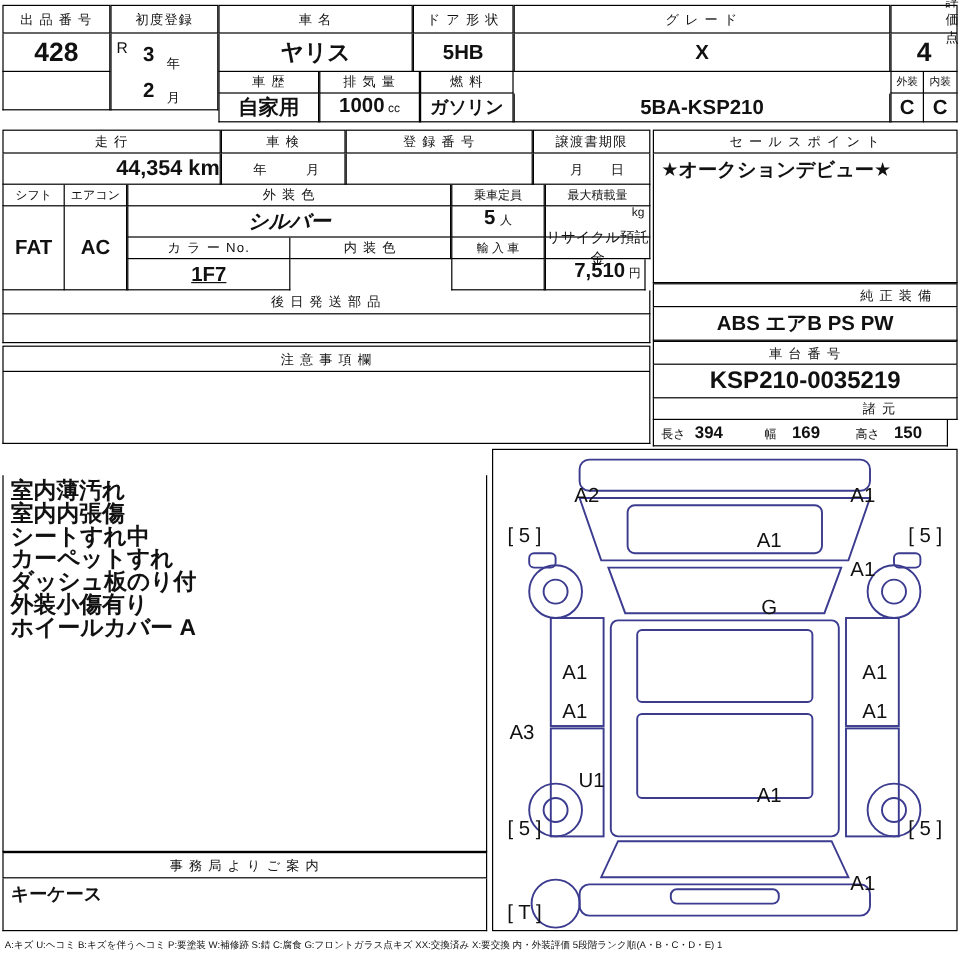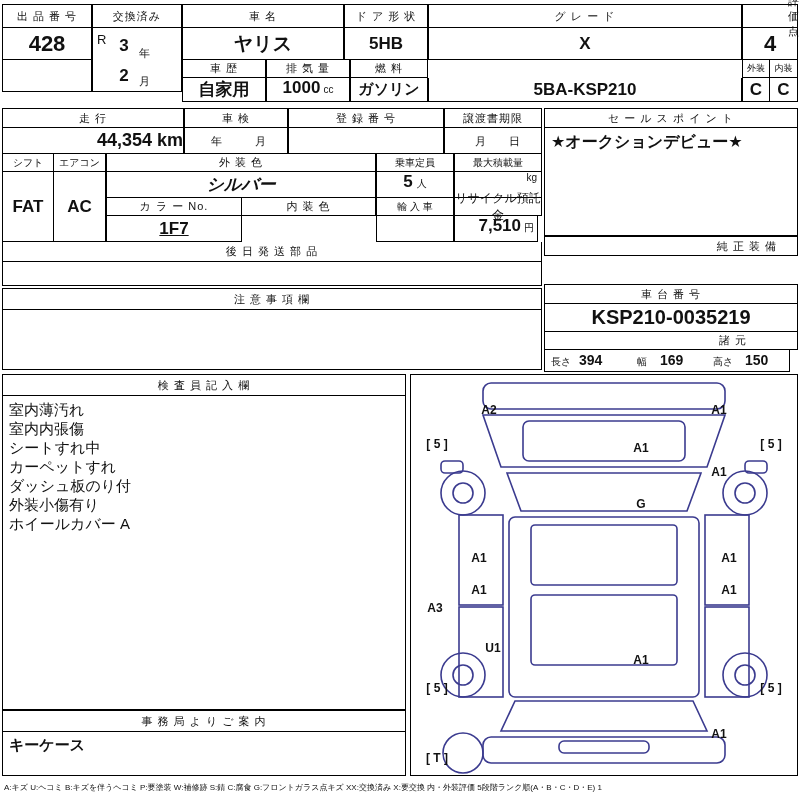--- a/index.html
+++ b/index.html
@@ -12,41 +12,41 @@
   }
   .sheet{position:relative;width:800px;height:800px;box-sizing:border-box;}
   .box{position:absolute;box-sizing:border-box;border:1px solid #000;}
   .lbl{font-size:11px;display:flex;align-items:center;justify-content:center;text-align:center;letter-spacing:1px;}
   .val{display:flex;align-items:center;justify-content:center;text-align:center;}
   .big{font-size:22px;font-weight:bold;}
   .med{font-size:17px;font-weight:bold;}
   .sm{font-size:13px;font-weight:bold;}
   .right{justify-content:flex-end;padding-right:0;}
   .cell{position:absolute;box-sizing:border-box;}
-  .notes div{line-height:19px;font-size:15px;font-weight:normal;white-space:nowrap;}
+  .notes div{line-height:19px;font-size:19px;font-weight:bold;white-space:nowrap;}
   .footer{font-size:8px;letter-spacing:0;}
   svg{display:block;}
   .unit{font-size:10px;font-weight:normal;}
-  .diagcode{font-size:12px;font-weight:bold;text-align:center;}
+  .diagcode{font-size:17px;font-weight:normal;text-align:center;}
 </style>
 </head>
 <body>
 
 <div class="sheet">
 
   <div class="box cell" style="left:2px;top:4px;width:90px;height:24px;">
     <div class="lbl" style="height:100%;">出 品 番 号</div>
   </div>
   <div class="box cell" style="left:2px;top:28px;width:90px;height:32px;border-top:none;">
     <div class="val big" style="height:100%;">428</div>
   </div>
   <div class="box cell" style="left:2px;top:60px;width:90px;height:32px;border-top:none;"></div>
 
   <div class="box cell" style="left:92px;top:4px;width:90px;height:24px;">
-    <div class="lbl" style="height:100%;">交換済み</div>
+    <div class="lbl" style="height:100%;">初度登録</div>
   </div>
   <div class="box cell" style="left:92px;top:28px;width:90px;height:64px;border-top:none;">
     <div class="cell" style="left:4px;top:4px;width:16px;height:20px;font-size:13px;">R</div>
     <div class="cell val med" style="left:16px;top:4px;width:30px;height:28px;">3</div>
     <div class="cell" style="left:46px;top:18px;width:20px;height:16px;font-size:11px;">年</div>
     <div class="cell val med" style="left:16px;top:34px;width:30px;height:28px;">2</div>
     <div class="cell" style="left:46px;top:46px;width:20px;height:16px;font-size:11px;">月</div>
   </div>
 
   <div class="box cell" style="left:182px;top:4px;width:162px;height:24px;">
@@ -223,20 +223,23 @@
     </div>
   </div>
 
   <div class="box cell" style="left:2px;top:242px;width:540px;height:20px;border-top:none;">
     <div class="lbl" style="height:100%;">後 日 発 送 部 品</div>
   </div>
   <div class="box cell" style="left:2px;top:262px;width:540px;height:24px;border-top:none;"></div>
 
   <div class="box cell" style="left:544px;top:236px;width:254px;height:20px;">
     <div class="lbl" style="height:100%;justify-content:flex-end;padding-right:20px;">純 正 装 備</div>
+  </div>
+  <div class="box cell" style="left:544px;top:256px;width:254px;height:28px;border-top:none;">
+    <div class="val med" style="height:100%;">ABS エアB PS PW</div>
   </div>
 
   <div class="box cell" style="left:2px;top:288px;width:540px;height:22px;">
     <div class="lbl" style="height:100%;">注 意 事 項 欄</div>
   </div>
   <div class="box cell" style="left:2px;top:310px;width:540px;height:60px;border-top:none;"></div>
 
   <div class="box cell" style="left:544px;top:284px;width:254px;height:20px;">
     <div class="lbl" style="height:100%;">車 台 番 号</div>
   </div>
@@ -248,23 +251,20 @@
   </div>
   <div class="box cell" style="left:544px;top:350px;width:246px;height:22px;border-top:none;">
     <div class="cell" style="left:6px;top:5px;font-size:10px;">長さ</div>
     <div class="cell" style="left:34px;top:2px;font-size:14px;font-weight:bold;">394</div>
     <div class="cell" style="left:92px;top:5px;font-size:10px;">幅</div>
     <div class="cell" style="left:115px;top:2px;font-size:14px;font-weight:bold;">169</div>
     <div class="cell" style="left:168px;top:5px;font-size:10px;">高さ</div>
     <div class="cell" style="left:200px;top:2px;font-size:14px;font-weight:bold;">150</div>
   </div>
 
-  <div class="box cell" style="left:2px;top:374px;width:404px;height:22px;">
-    <div class="lbl" style="height:100%;">検 査 員 記 入 欄</div>
-  </div>
   <div class="box cell notes" style="left:2px;top:396px;width:404px;height:314px;border-top:none;padding:4px 6px;">
     <div>室内薄汚れ</div>
     <div>室内内張傷</div>
     <div>シートすれ中</div>
     <div>カーペットすれ</div>
     <div>ダッシュ板のり付</div>
     <div>外装小傷有り</div>
     <div>ホイールカバー A</div>
   </div>
 

